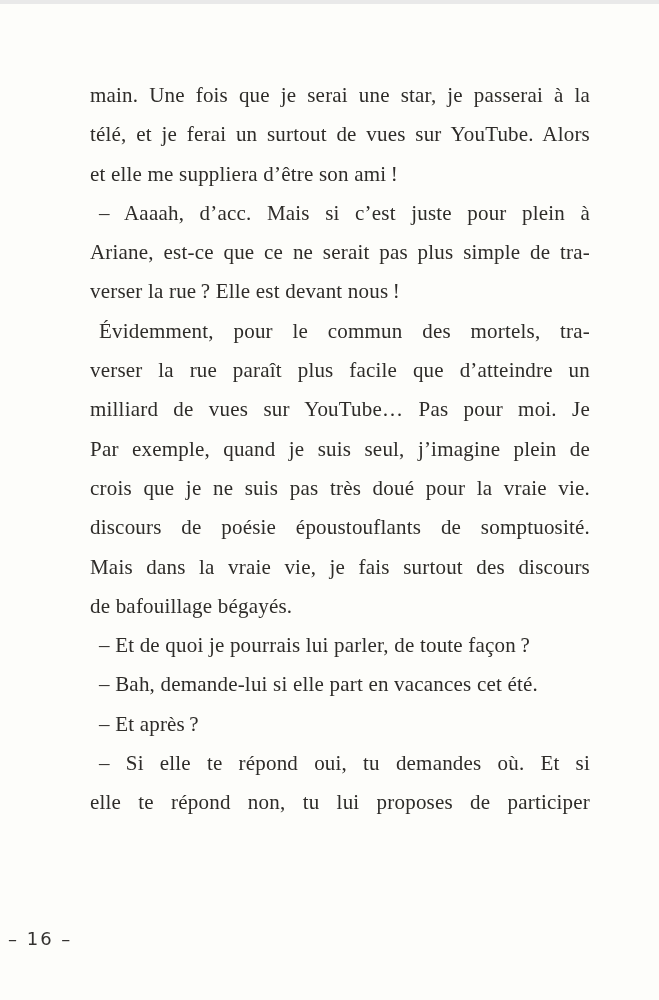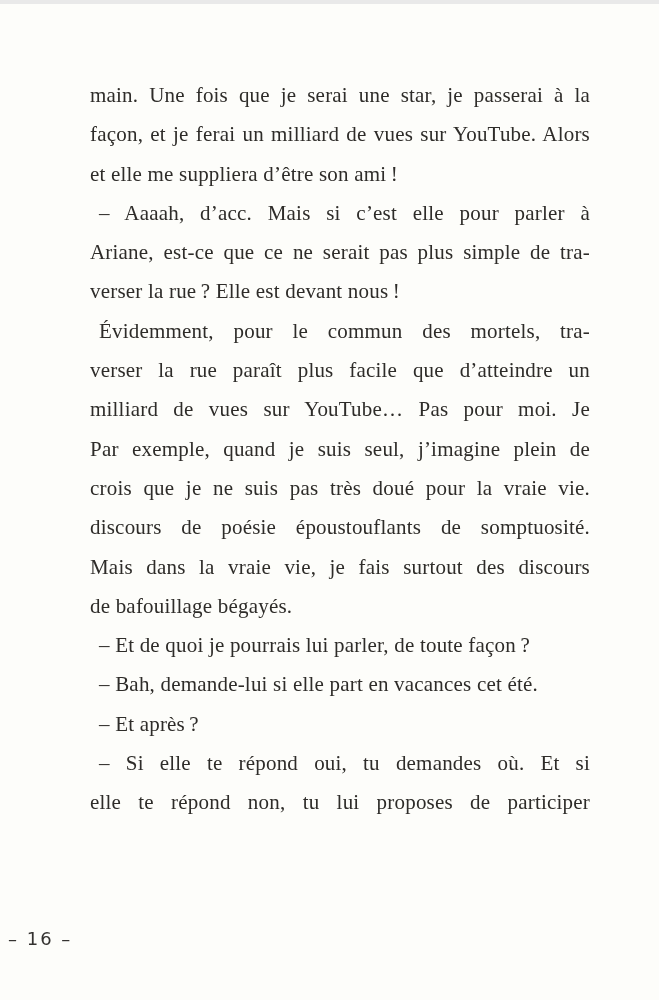--- a/index.html
+++ b/index.html
@@ -57,25 +57,25 @@
     padding-left: 8px;
   }
 </style>
 </head>
 <body>
 
 <div class="page">
   <div class="text-block" id="text-block">
       <div class="para">
         <div class="line just">main. Une fois que je serai une star, je passerai à la</div>
-        <div class="line just">façon, et je ferai un milliard de vues sur YouTube. Alors</div>
+        <div class="line just">télé, et je ferai un surtout de vues sur YouTube. Alors</div>
         <div class="line">et elle me suppliera d’être son ami !</div>
       </div>
       <div class="para">
-        <div class="line just indent">– Aaaah, d’acc. Mais si c’est elle pour parler à</div>
+        <div class="line just indent">– Aaaah, d’acc. Mais si c’est juste pour plein à</div>
         <div class="line just">Ariane, est-ce que ce ne serait pas plus simple de tra-</div>
         <div class="line">verser la rue ? Elle est devant nous !</div>
       </div>
       <div class="para">
         <div class="line just indent">Évidemment, pour le commun des mortels, tra-</div>
         <div class="line just">verser la rue paraît plus facile que d’atteindre un</div>
         <div class="line just">milliard de vues sur YouTube… Pas pour moi. Je</div>
         <div class="line just">Par exemple, quand je suis seul, j’imagine plein de</div>
         <div class="line just">crois que je ne suis pas très doué pour la vraie vie.</div>
         <div class="line just">discours de poésie époustouflants de somptuosité.</div>

